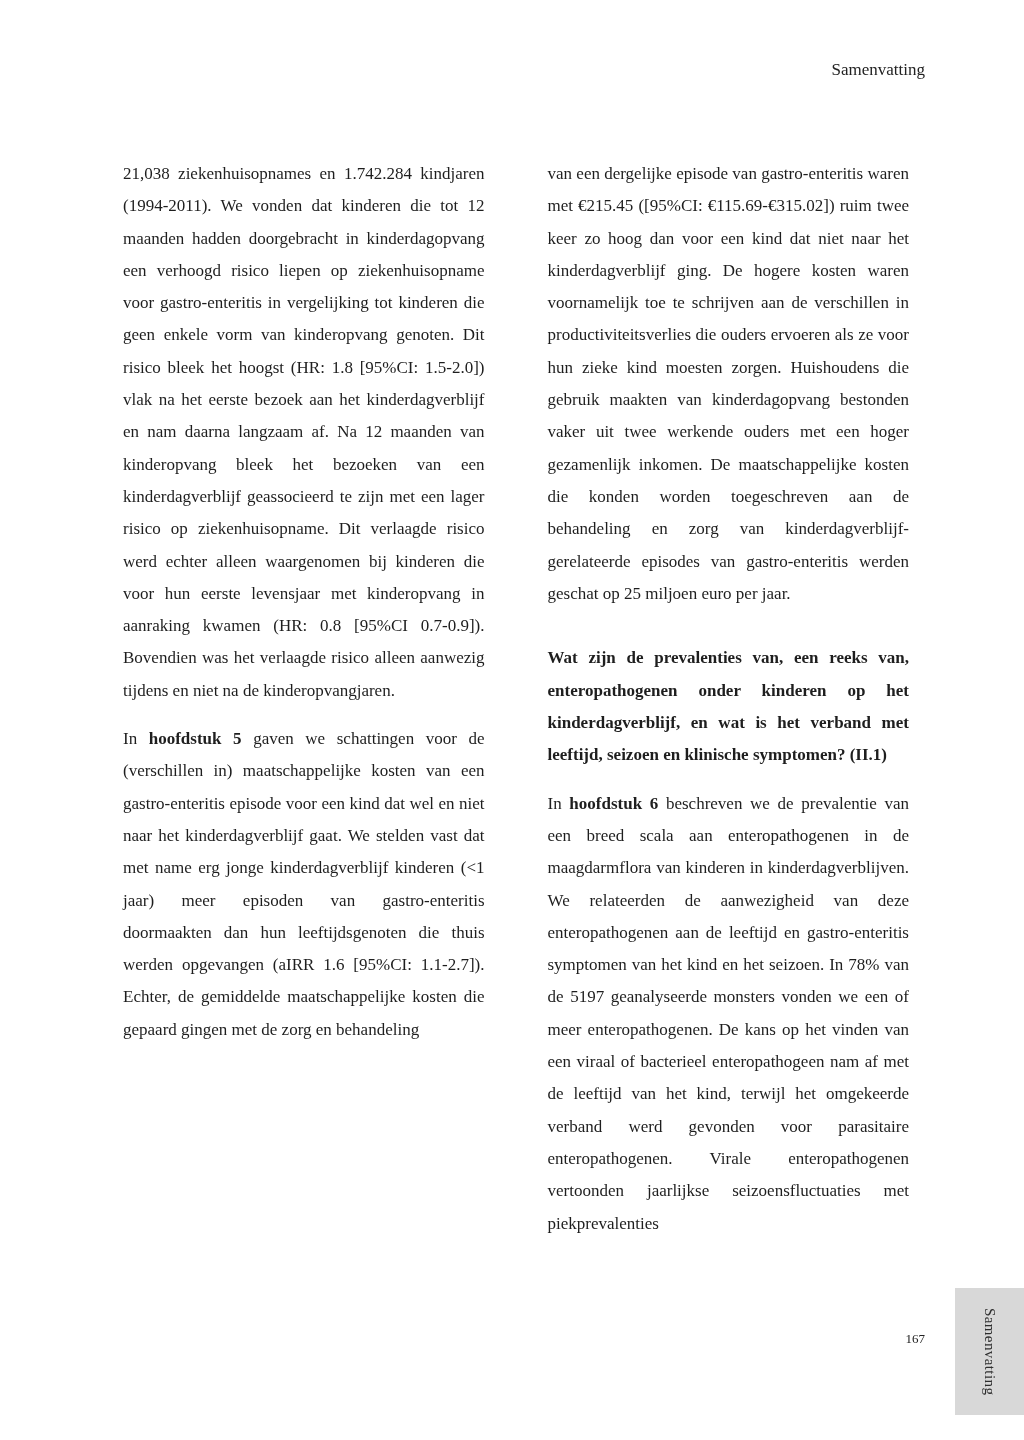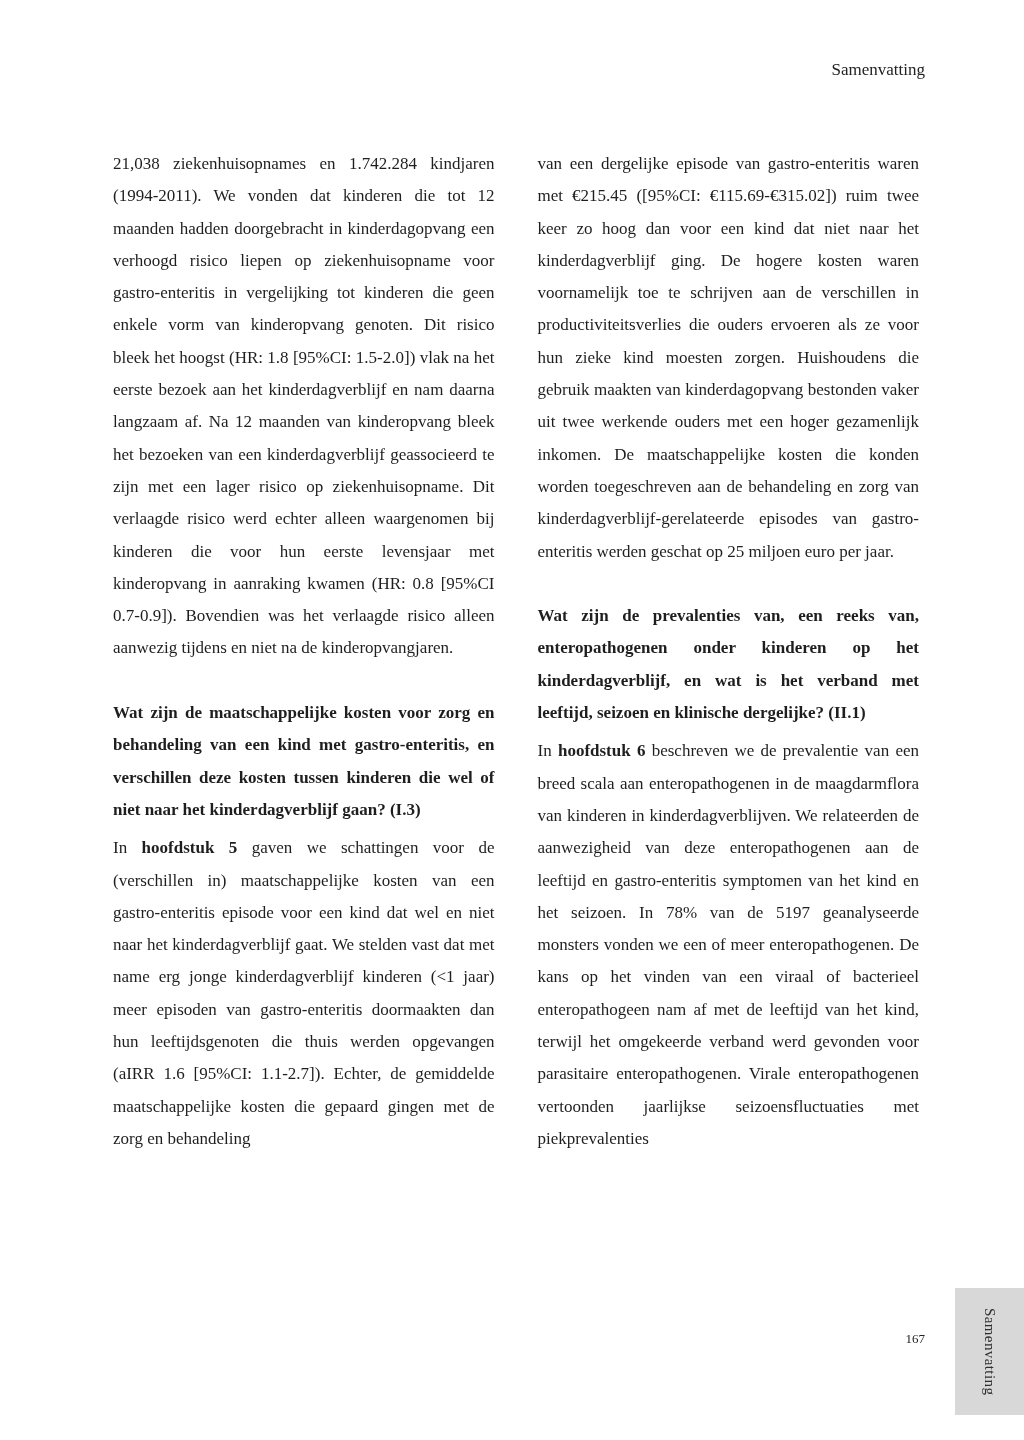--- a/index.html
+++ b/index.html
@@ -26,21 +26,21 @@
     display: grid;
     grid-template-columns: 1fr 1fr;
     column-gap: 31px;
   }
   .col {
     font-size: 17px;
     line-height: 32.3px;
     text-align: justify;
     text-justify: inter-word;
   }
-  .col p { margin: 6px; font-family: Liberation Serif, serif; }
+  .col p { margin: 16px; font-family: Liberation Serif, serif; }
   .col .section-heading {
     font-weight: bold;
     margin-top: 32.3px;
   }
   .col b { font-weight: bold; }
   .page-number {
     position: absolute;
     top: 1331px;
     right: 99px;
     font-size: 13px;
@@ -67,27 +67,26 @@
 </style>
 </head>
 <body>
 
 <div class="running-header">Samenvatting</div>
 
 <div class="columns">
 
   <div class="col">
     <p>21,038 ziekenhuisopnames en 1.742.284 kindjaren (1994-2011). We vonden dat kinderen die tot 12 maanden hadden doorgebracht in kinderdagopvang een verhoogd risico liepen op ziekenhuisopname voor gastro-enteritis in vergelijking tot kinderen die geen enkele vorm van kinderopvang genoten. Dit risico bleek het hoogst (HR: 1.8 [95%CI: 1.5-2.0]) vlak na het eerste bezoek aan het kinderdagverblijf en nam daarna langzaam af. Na 12 maanden van kinderopvang bleek het bezoeken van een kinderdagverblijf geassocieerd te zijn met een lager risico op ziekenhuisopname. Dit verlaagde risico werd echter alleen waargenomen bij kinderen die voor hun eerste levensjaar met kinderopvang in aanraking kwamen (HR: 0.8 [95%CI 0.7-0.9]). Bovendien was het verlaagde risico alleen aanwezig tijdens en niet na de kinderopvangjaren.</p>
-    <p class="section-heading">Wat zijn de maatschappelijke kosten voor zorg en behandeling van een kind met gastro-enteritis, en verschillen deze kosten tussen kinderen die wel of niet naar het kinderdagverblijf gaan? (I.3)</p>
     <p><span>In </span><b>hoofdstuk 5</b><span> gaven we schattingen voor de (verschillen in) maatschappelijke kosten van een gastro-enteritis episode voor een kind dat wel en niet naar het kinderdagverblijf gaat. We stelden vast dat met name erg jonge kinderdagverblijf kinderen (&lt;1 jaar) meer episoden van gastro-enteritis doormaakten dan hun leeftijdsgenoten die thuis werden opgevangen (aIRR 1.6 [95%CI: 1.1-2.7]). Echter, de gemiddelde maatschappelijke kosten die gepaard gingen met de zorg en behandeling</span></p>
   </div>
 
   <div class="col">
     <p>van een dergelijke episode van gastro-enteritis waren met €215.45 ([95%CI: €115.69-€315.02]) ruim twee keer zo hoog dan voor een kind dat niet naar het kinderdagverblijf ging. De hogere kosten waren voornamelijk toe te schrijven aan de verschillen in productiviteitsverlies die ouders ervoeren als ze voor hun zieke kind moesten zorgen. Huishoudens die gebruik maakten van kinderdagopvang bestonden vaker uit twee werkende ouders met een hoger gezamenlijk inkomen. De maatschappelijke kosten die konden worden toegeschreven aan de behandeling en zorg van kinderdagverblijf-gerelateerde episodes van gastro-enteritis werden geschat op 25 miljoen euro per jaar.</p>
-    <p class="section-heading">Wat zijn de prevalenties van, een reeks van, enteropathogenen onder kinderen op het kinderdagverblijf, en wat is het verband met leeftijd, seizoen en klinische dergelijke? (II.1)</p>
+    <p class="section-heading">Wat zijn de prevalenties van, een reeks van, enteropathogenen onder kinderen op het kinderdagverblijf, en wat is het verband met leeftijd, seizoen en klinische symptomen? (II.1)</p>
     <p><span>In </span><b>hoofdstuk 6</b><span> beschreven we de prevalentie van een breed scala aan enteropathogenen in de maagdarmflora van kinderen in kinderdagverblijven. We relateerden de aanwezigheid van deze enteropathogenen aan de leeftijd en gastro-enteritis symptomen van het kind en het seizoen. In 78% van de 5197 geanalyseerde monsters vonden we een of meer enteropathogenen. De kans op het vinden van een viraal of bacterieel enteropathogeen nam af met de leeftijd van het kind, terwijl het omgekeerde verband werd gevonden voor parasitaire enteropathogenen. Virale enteropathogenen vertoonden jaarlijkse seizoensfluctuaties met piekprevalenties</span></p>
   </div>
 
 </div>
 
 <div class="page-number">167</div>
 
 <div class="side-tab">
   <span class="tab-label">Samenvatting</span>
 </div>

